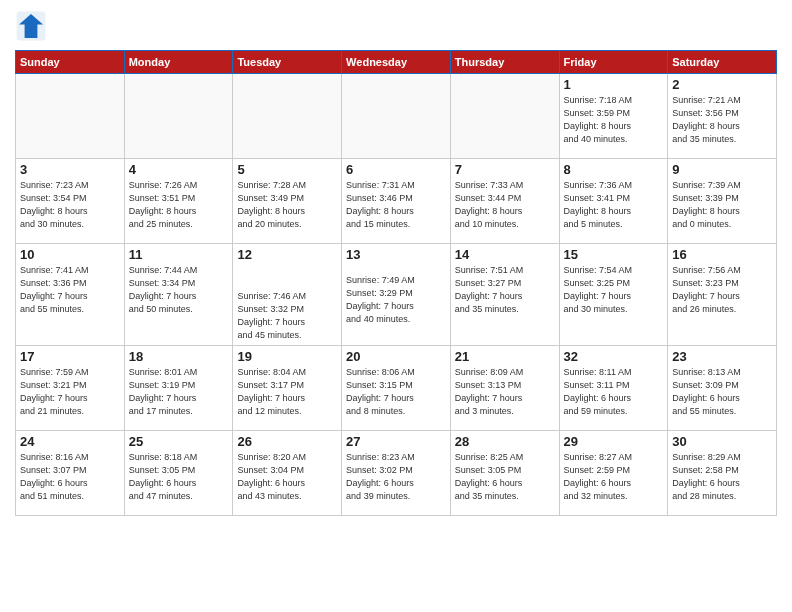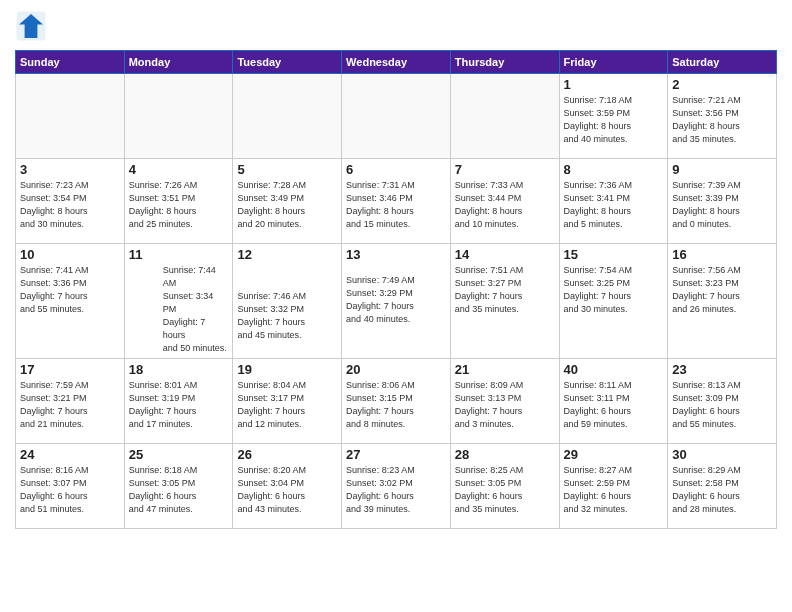--- a/index.html
+++ b/index.html
@@ -41,21 +41,21 @@
     .subtitle {
       font-size: 14px;
       color: #555;
     }
     .calendar {
       width: 100%;
       border-collapse: collapse;
       table-layout: fixed;
     }
     .calendar th {
-      background: #4c1d95;
+      background: #b91c1c;
       color: #fff;
       font-size: 11px;
       font-weight: bold;
       padding: 5px 4px;
       text-align: left;
       border: 1px solid #1a6bbf;
     }
     .calendar td {
       border: 1px solid #ccc;
       vertical-align: top;
@@ -191,21 +191,21 @@
         <tr>
           <td>
             <span class="day-number">10</span>
             <div class="day-info" style="white-space: pre-line;">Sunrise: 7:41 AM
 Sunset: 3:36 PM
 Daylight: 7 hours
 and 55 minutes.</div>
           </td>
           <td>
             <span class="day-number">11</span>
-            <div class="day-info" style="white-space: pre-line; margin-left: 34px;">Sunrise: 7:44 AM
+            <div class="day-info" style="white-space: pre-line;">Sunrise: 7:44 AM
 Sunset: 3:34 PM
 Daylight: 7 hours
 and 50 minutes.</div>
           </td>
           <td>
             <span class="day-number">12</span>
             <div class="day-info" style="white-space: pre-line; margin-top: 28px;">Sunrise: 7:46 AM
 Sunset: 3:32 PM
 Daylight: 7 hours
 and 45 minutes.</div>
@@ -269,21 +269,21 @@
 and 8 minutes.</div>
           </td>
           <td>
             <span class="day-number">21</span>
             <div class="day-info" style="white-space: pre-line;">Sunrise: 8:09 AM
 Sunset: 3:13 PM
 Daylight: 7 hours
 and 3 minutes.</div>
           </td>
           <td>
-            <span class="day-number">40</span>
+            <span class="day-number">32</span>
             <div class="day-info" style="white-space: pre-line;">Sunrise: 8:11 AM
 Sunset: 3:11 PM
 Daylight: 6 hours
 and 59 minutes.</div>
           </td>
           <td>
             <span class="day-number">23</span>
             <div class="day-info" style="white-space: pre-line;">Sunrise: 8:13 AM
 Sunset: 3:09 PM
 Daylight: 6 hours

